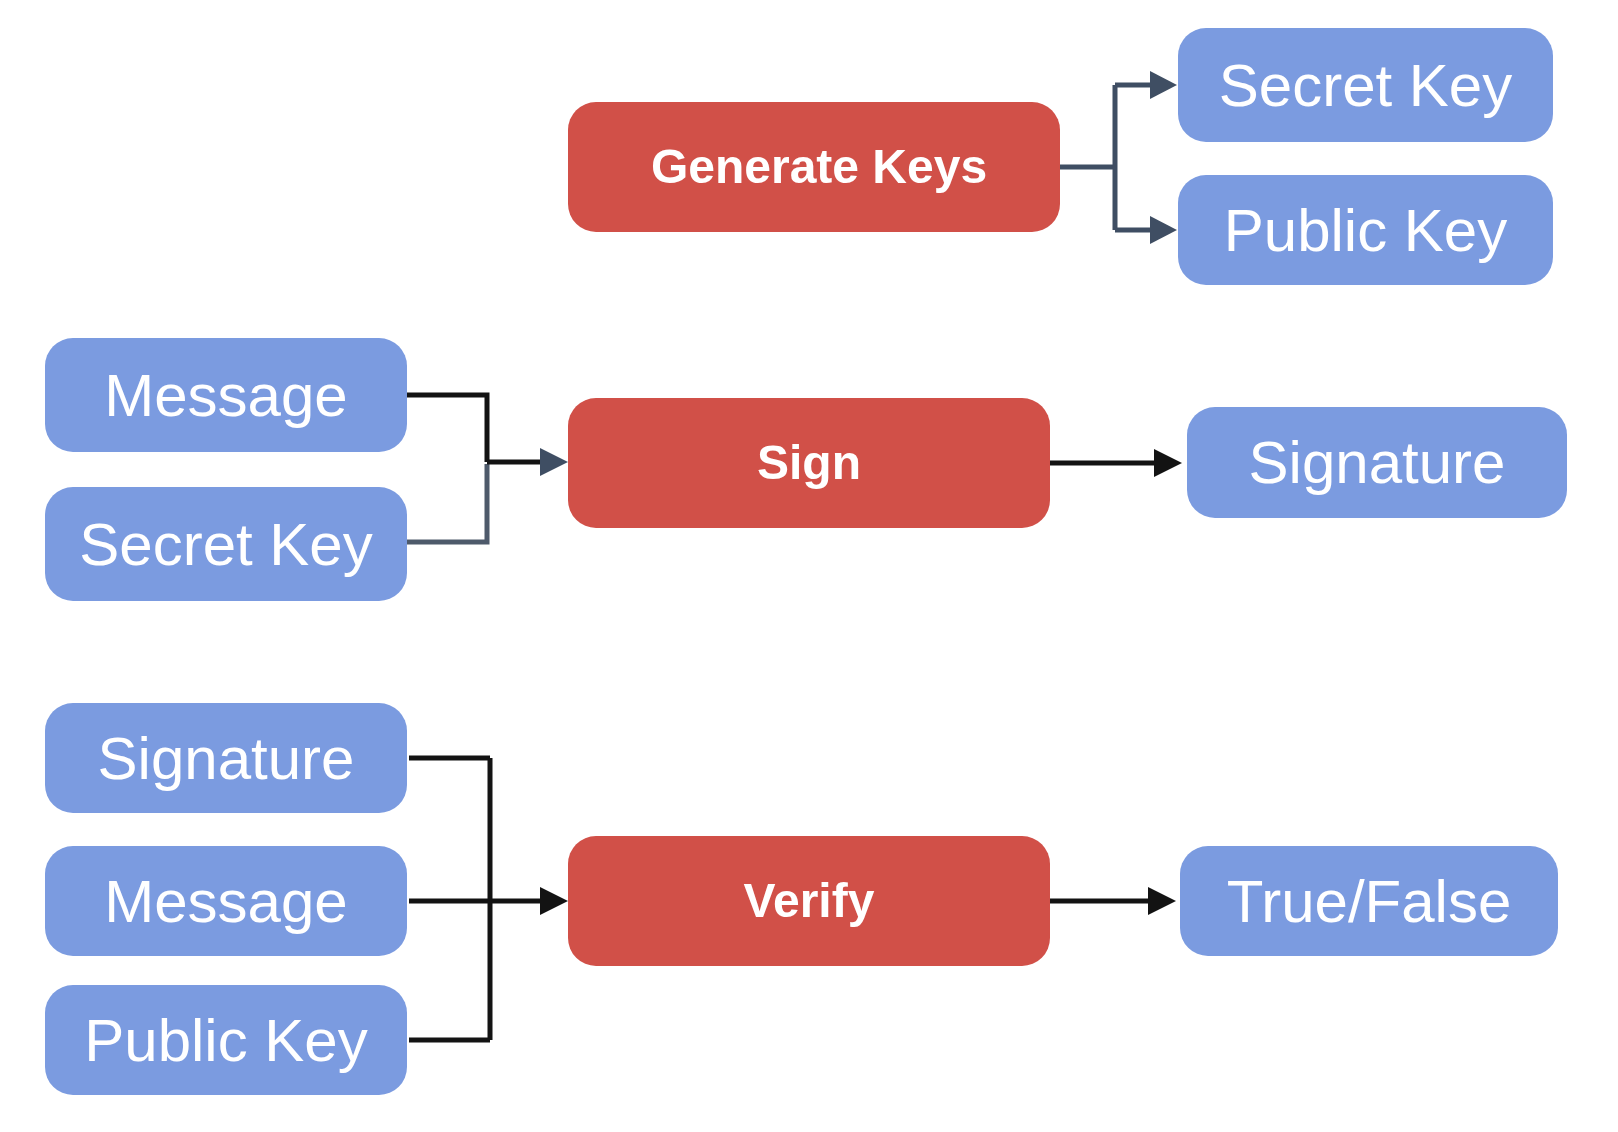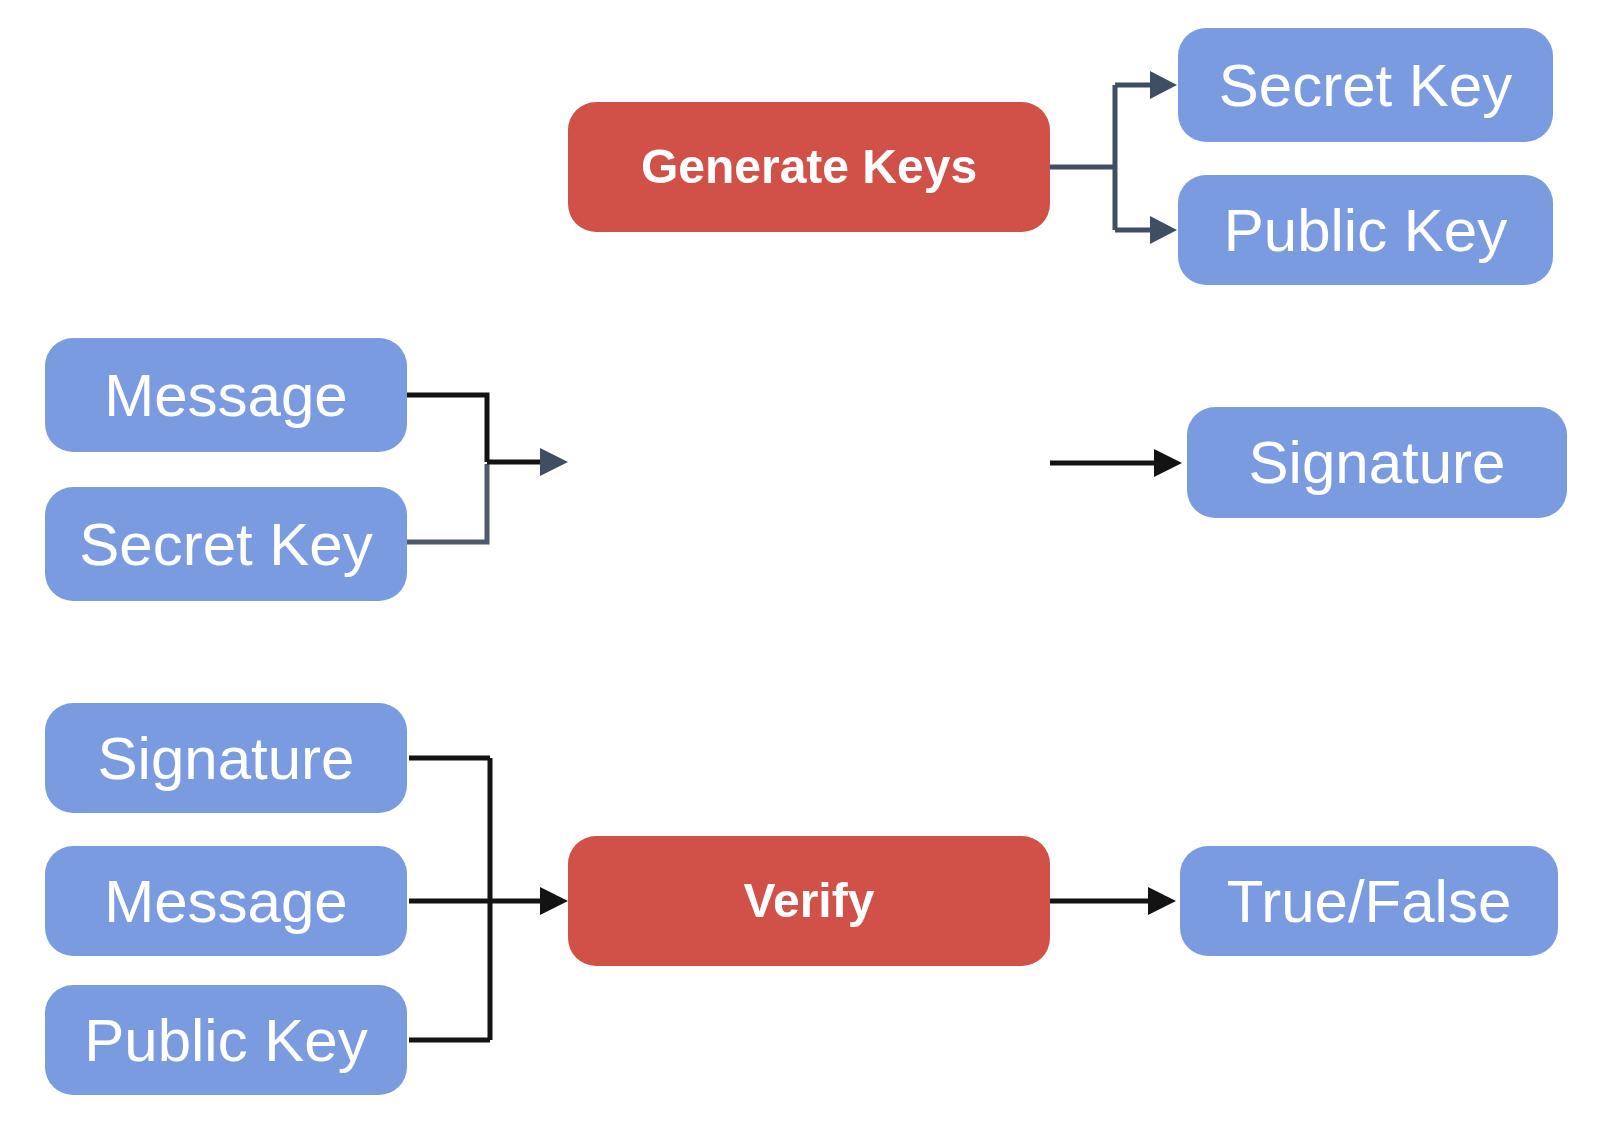--- a/index.html
+++ b/index.html
@@ -79,26 +79,27 @@
     <g>
       <path class="wire-black" d="M409 758 H490 M490 758 V1040 M409 1040 H490 M409 901 H540"></path>
       <polygon class="head-black" points="540,887 540,915 568,901"></polygon>
     </g>
     <g>
       <path class="wire-black" d="M1050 901 H1148"></path>
       <polygon class="head-black" points="1148,887 1148,915 1176,901"></polygon>
     </g>
   </svg>
 
-  <div class="node process" style="left:568px; top:102px; width:482px; height:130px;">Generate Keys</div>
+  <div class="node process" style="left:568px; top:102px; width:482px; height:130px;padding-left:10px;">Generate Keys</div>
   <div class="node data" style="left:1178px; top:28px; width:375px; height:114px;">Secret Key</div>
   <div class="node data" style="left:1178px; top:175px; width:375px; height:110px;">Public Key</div>
 
   <div class="node data" style="left:45px; top:338px; width:362px; height:114px;">Message</div>
   <div class="node data" style="left:45px; top:487px; width:362px; height:114px;">Secret Key</div>
+  <div class="node process" style="left:568px; top:398px; width:482px; height:130px;">Sign</div>
   <div class="node data" style="left:1187px; top:407px; width:380px; height:111px;">Signature</div>
 
   <div class="node data" style="left:45px; top:703px; width:362px; height:110px;">Signature</div>
   <div class="node data" style="left:45px; top:846px; width:362px; height:110px;">Message</div>
   <div class="node data" style="left:45px; top:985px; width:362px; height:110px;">Public Key</div>
   <div class="node data" style="left:1180px; top:846px; width:378px; height:110px;">True/False</div>
   <div class="node process" style="left:568px; top:836px; width:482px; height:130px;">Verify</div>
 
 </div>
 

